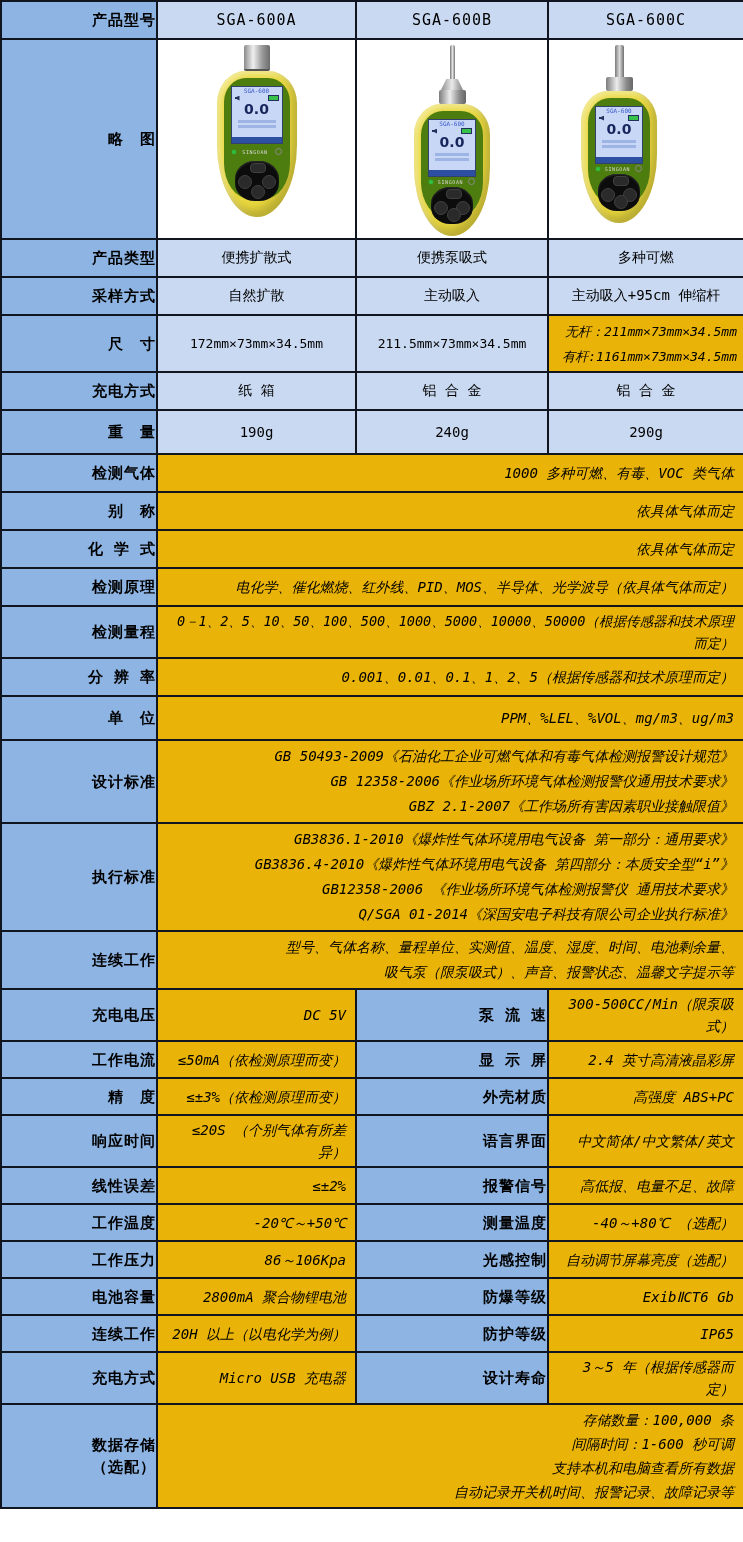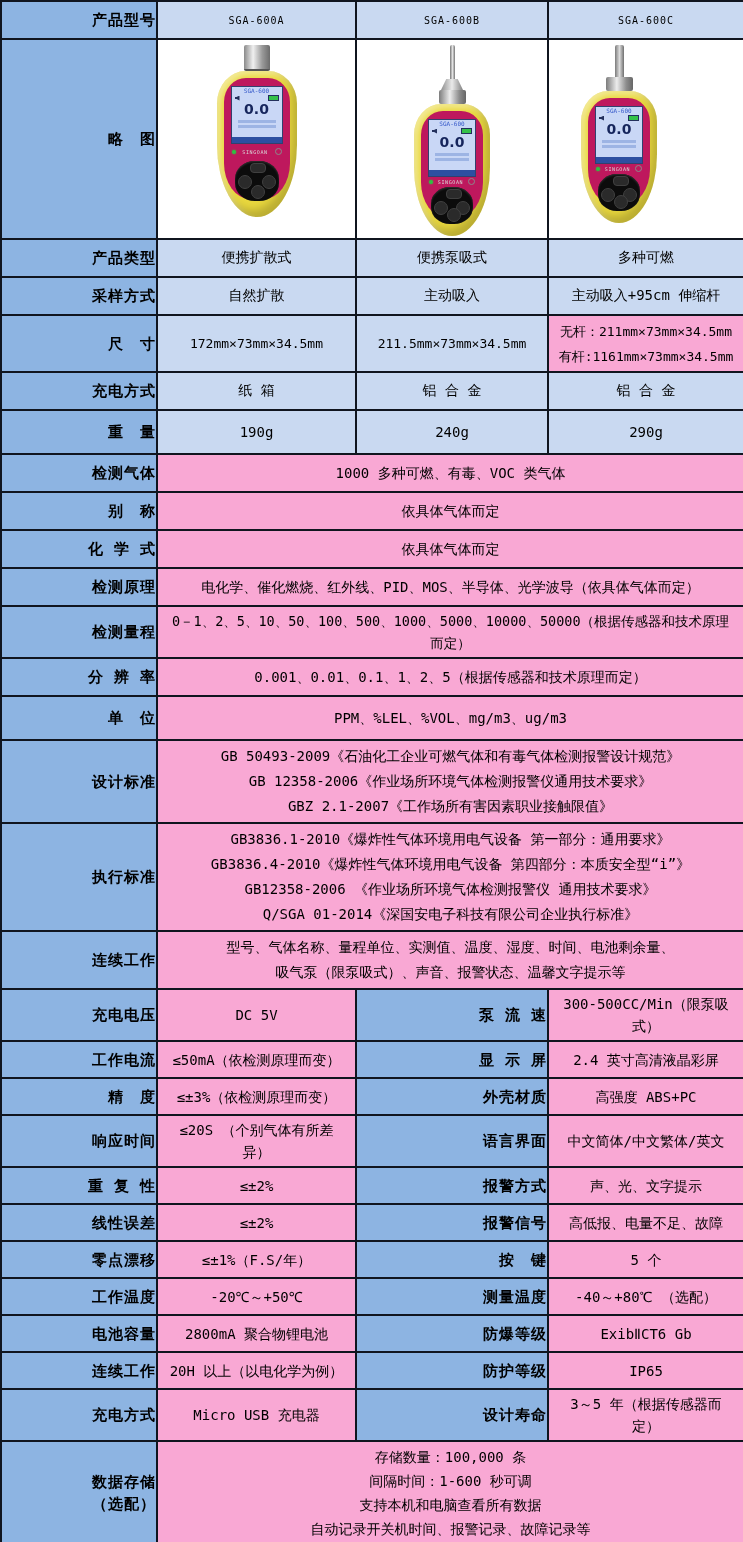--- a/index.html
+++ b/index.html
@@ -1,41 +1,41 @@
 <!DOCTYPE html>
 <html><head>
 <meta charset="utf-8">
 <style>
   html,body{margin:0;padding:0;background:#fff;}
   body{width:743px;font-family:"DejaVu Sans Mono","Liberation Sans",sans-serif;color:#000;}
   table{border-collapse:collapse;table-layout:fixed;width:743px;}
   td{border:2px solid #10151F;overflow:hidden;vertical-align:middle;padding:0;}
   .lab{background:#8DB4E2;font-weight:bold;text-align:right;font-size:15px;letter-spacing:1px;white-space:pre-line;line-height:22px;}
   .val{background:#C9D9F1;text-align:center;font-size:14px;}
-  .vl{background:#f9a8d4;text-align:center;font-size:14px;padding:3px 9px;white-space:pre-line;line-height:22px;}
+  .vl{background:#eab308;text-align:right;font-size:14px;padding:3px 9px;white-space:pre-line;line-height:22px;font-style:italic;}
   .ml{line-height:25px;}
   .ml4{line-height:24px;}
   .small{font-size:13px;line-height:25px;padding:2px 6px;}
-  .mdl{font-size:10px;letter-spacing:1px;}
+  .mdl{font-size:15px;letter-spacing:1px;}
   .h38{height:38px}.h198{height:198px}.h57{height:57px}.h36{height:44px}
   .h76{height:76px}.h101{height:101px}.h53{height:53px}.h37{height:37px}.h100{height:100px}
   
   .figcell{background:#fff;position:relative;}
   .fig{position:relative;width:100%;height:198px;display:flex;justify-content:center;align-items:flex-start;}
   .dev{position:relative;margin-top:5px;}
   .cap-cyl{width:26px;height:24px;margin:0 auto;background:linear-gradient(90deg,#8a8a8a,#f0f0f0 35%,#9a9a9a 70%,#6c6c6c);border-radius:2px;border-bottom:2px solid #555;}
   .rod-thin{width:5px;height:34px;margin:0 auto;background:linear-gradient(90deg,#767676,#e3e3e3,#767676);border-radius:2px 2px 0 0;}
   .rod-thick{width:9px;height:32px;margin:0 auto;background:linear-gradient(90deg,#7a7a7a,#dcdcdc,#6f6f6f);border-radius:2px 2px 0 0;}
   .cap-cone{width:22px;height:11px;margin:0 auto;background:linear-gradient(90deg,#8e8e8e,#eaeaea,#828282);clip-path:polygon(24% 0,76% 0,100% 100%,0 100%);}
   .cap-base{width:27px;height:14px;margin:0 auto;background:linear-gradient(90deg,#7c7c7c,#ececec 40%,#8d8d8d 75%,#666);border-radius:2px;}
   .shell{position:relative;width:80px;height:146px;margin:0 auto;background:#E9D83E;
     border-radius:30px 30px 42px 42px / 34px 34px 76px 76px;
     box-shadow:inset -5px -7px 9px rgba(0,0,0,.20), inset 4px 4px 6px rgba(255,255,255,.45);}
   .shell.sm{height:132px;width:76px;}
-  .panel{position:absolute;left:7px;right:7px;top:7px;bottom:18px;background:#be185d;
+  .panel{position:absolute;left:7px;right:7px;top:7px;bottom:18px;background:#4d7c0f;
     border-radius:22px 22px 26px 26px / 24px 24px 36px 36px;padding-left:13px;}
   .screen{position:absolute;left:7px;right:7px;top:8px;height:56px;background:#C9D7F6;border:1px solid #32406e;}
   .scr-title{font-size:6px;color:#3356c9;text-align:center;line-height:8px;letter-spacing:0;}
   .scr-icons{display:flex;justify-content:space-between;align-items:center;height:6px;padding:0 3px;}
   .spk{width:5px;height:5px;background:#23305c;clip-path:polygon(0 30%,40% 30%,100% 0,100% 100%,40% 70%,0 70%);}
   .batt{width:9px;height:4px;background:#35c14a;border:1px solid #23305c;}
   .scr-val{font-size:14px;font-weight:bold;color:#16255c;text-align:center;line-height:17px;font-family:"DejaVu Sans","Liberation Sans",sans-serif;}
   .scr-line{height:3px;background:#9db4e4;margin:2px 6px 0 6px;}
   .scr-foot{position:absolute;bottom:0;left:0;right:0;height:6px;background:#2d4fa1;}
   .ledrow{position:absolute;top:69px;left:8px;right:8px;height:9px;display:flex;align-items:center;justify-content:space-between;}
@@ -275,42 +275,36 @@
     <td class="lab">外壳材质</td>
     <td class="vl">高强度 ABS+PC</td>
   </tr>
   <tr class="h37">
     <td class="lab">响应时间</td>
     <td class="vl">≤20S （个别气体有所差异）</td>
     <td class="lab">语言界面</td>
     <td class="vl">中文简体/中文繁体/英文</td>
   </tr>
   <tr class="h37">
-    <td class="lab">重 复 性</td>
-    <td class="vl">≤±2%</td>
-    <td class="lab">报警方式</td>
-    <td class="vl">声、光、文字提示</td>
-  </tr>
-  <tr class="h37">
     <td class="lab">线性误差</td>
     <td class="vl">≤±2%</td>
     <td class="lab">报警信号</td>
     <td class="vl">高低报、电量不足、故障</td>
   </tr>
   <tr class="h37">
-    <td class="lab">零点漂移</td>
-    <td class="vl">≤±1%（F.S/年）</td>
-    <td class="lab">按　键</td>
-    <td class="vl">5 个</td>
-  </tr>
-  <tr class="h37">
     <td class="lab">工作温度</td>
     <td class="vl">-20℃～+50℃</td>
     <td class="lab">测量温度</td>
     <td class="vl">-40～+80℃ （选配）</td>
+  </tr>
+  <tr class="h37">
+    <td class="lab">工作压力</td>
+    <td class="vl">86～106Kpa</td>
+    <td class="lab">光感控制</td>
+    <td class="vl">自动调节屏幕亮度（选配）</td>
   </tr>
   <tr class="h37">
     <td class="lab">电池容量</td>
     <td class="vl">2800mA 聚合物锂电池</td>
     <td class="lab">防爆等级</td>
     <td class="vl">ExibⅡCT6 Gb</td>
   </tr>
   <tr class="h37">
     <td class="lab">连续工作</td>
     <td class="vl">20H 以上（以电化学为例）</td>

